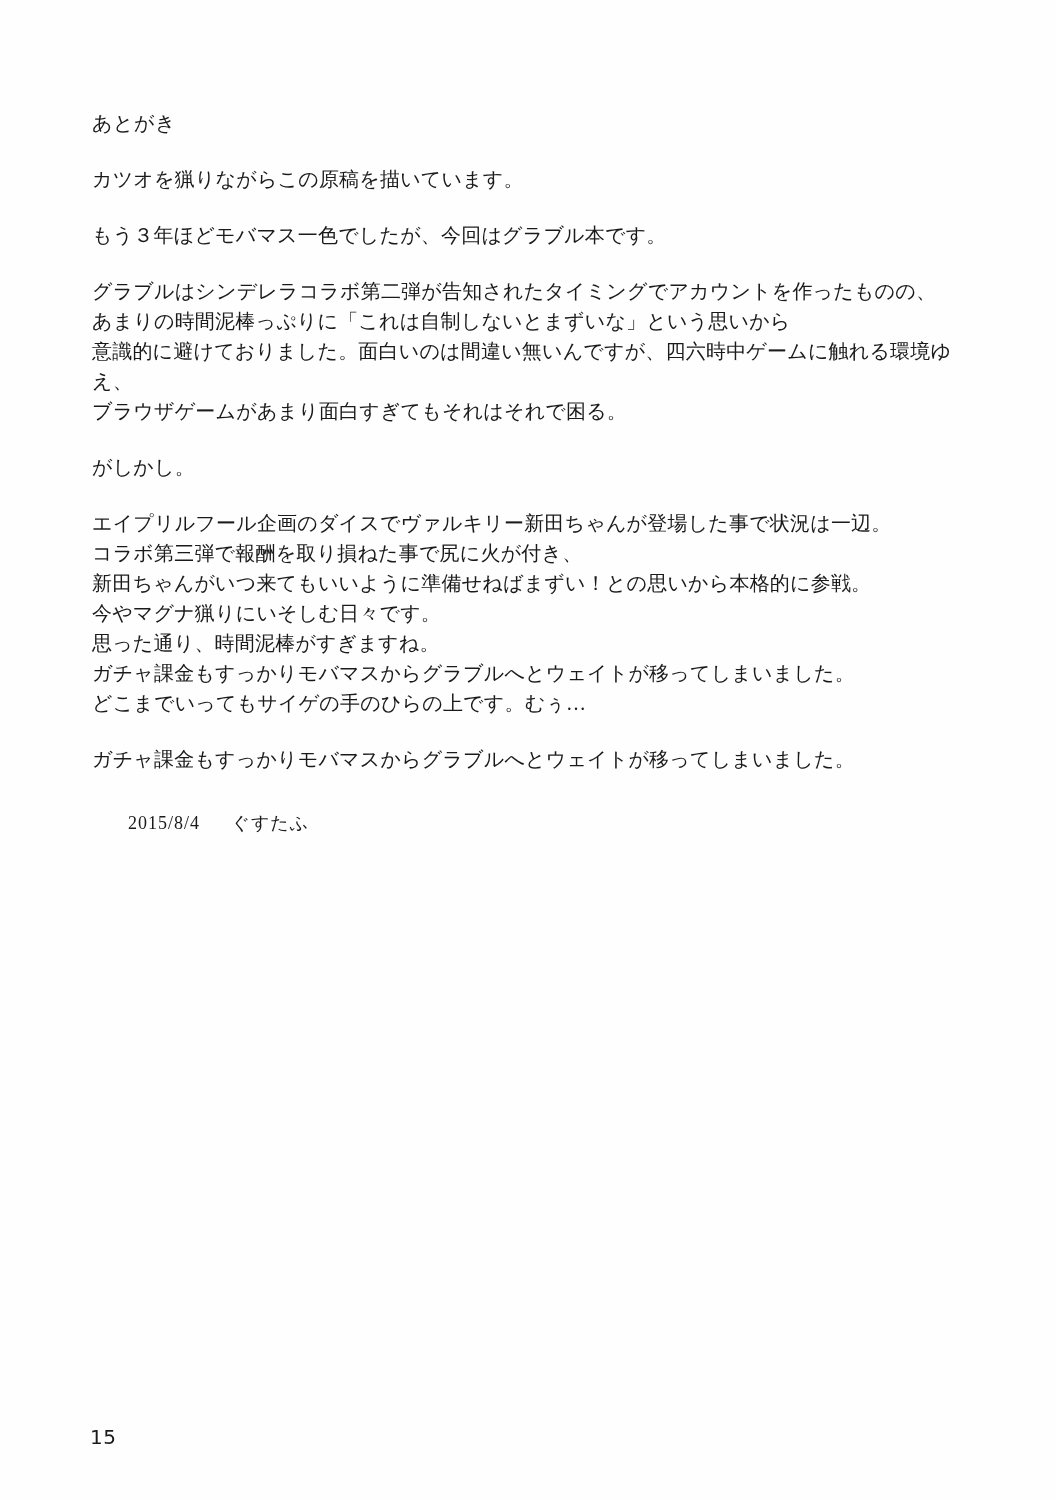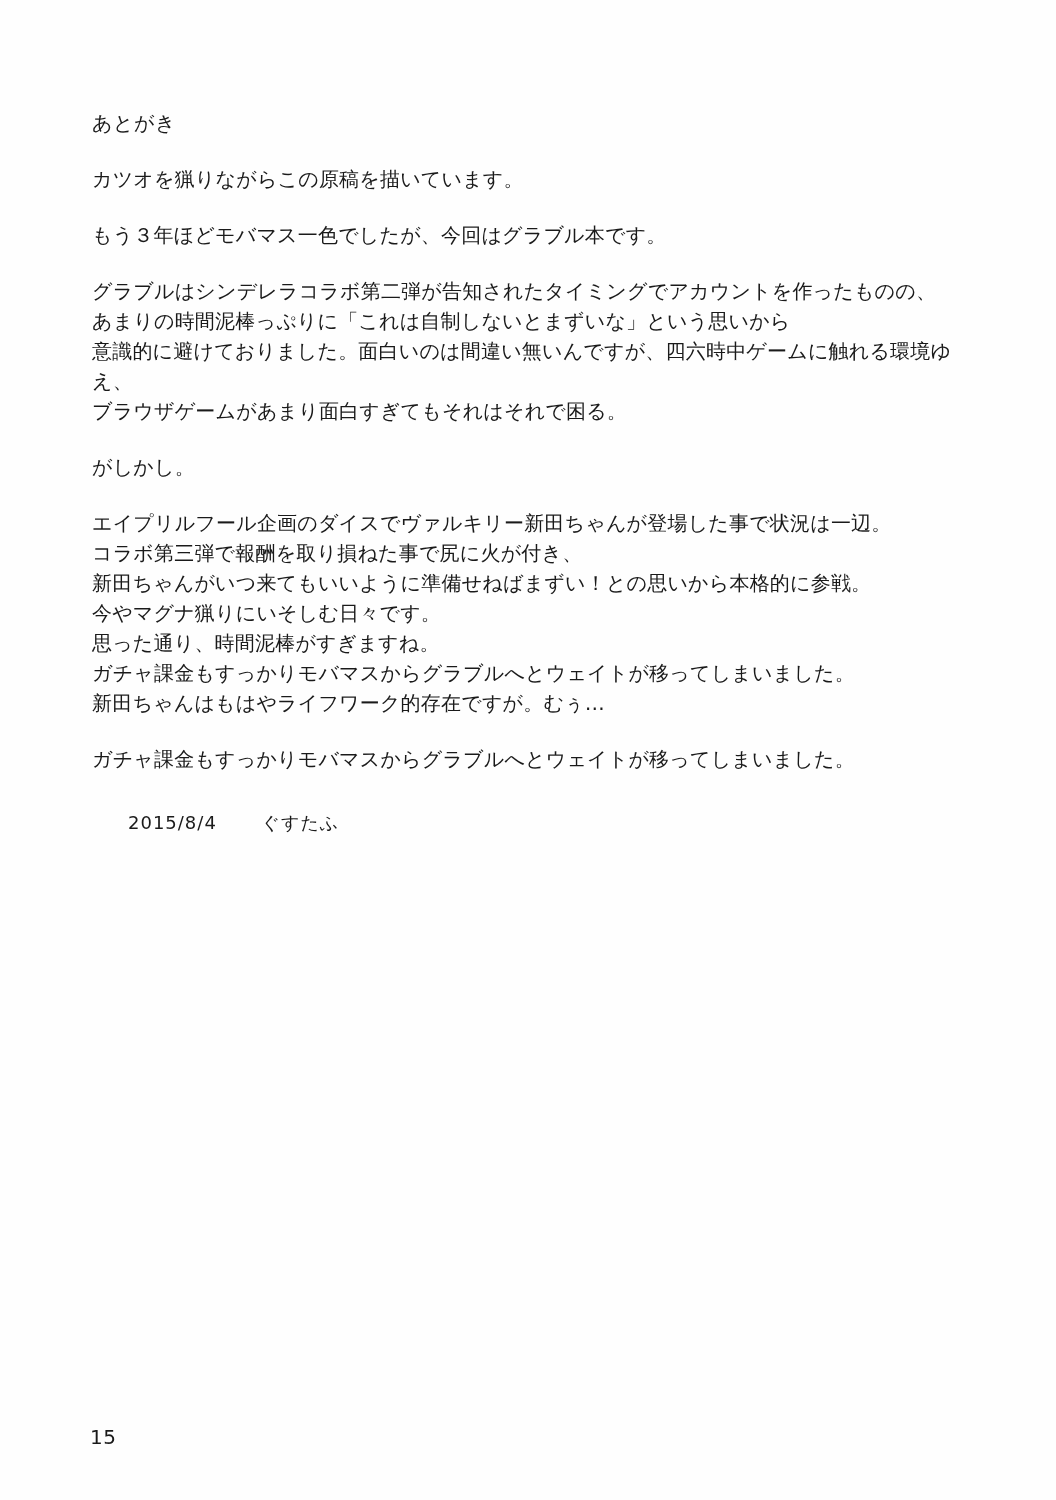--- a/index.html
+++ b/index.html
@@ -21,20 +21,21 @@
     left: 0;
     width: 1056px;
     height: 1500px;
     background: #fefefe;
   }
   .content {
     position: absolute;
     left: 92px;
     top: 108px;
     width: 880px;
+    font-family: Liberation Serif, serif;
   }
   .afterword-title {
     font-size: 20px;
     line-height: 30px;
     letter-spacing: 0.5px;
     margin: 0 0 26px 0;
     font-weight: 400;
   }
   .para {
     font-size: 20px;
@@ -52,21 +53,21 @@
     line-height: 30px;
     letter-spacing: 1px;
     margin-top: 34px;
   }
   .sig-date {
     display: inline-block;
     margin-left: 36px;
   }
   .sig-name {
     display: inline-block;
-    margin-left: 38px;
+    margin-left: 26px;
   }
   .page-number {
     position: absolute;
     left: 90px;
     top: 1425px;
     font-size: 20px;
     letter-spacing: 0.5px;
     color: #1a1a1a;
   }
 </style>
@@ -83,21 +84,21 @@
 あまりの時間泥棒っぷりに「これは自制しないとまずいな」という思いから
 意識的に避けておりました。面白いのは間違い無いんですが、四六時中ゲームに触れる環境ゆえ、
 ブラウザゲームがあまり面白すぎてもそれはそれで困る。</p>
     <p class="para">がしかし。</p>
     <p class="para">エイプリルフール企画のダイスでヴァルキリー新田ちゃんが登場した事で状況は一辺。
 コラボ第三弾で報酬を取り損ねた事で尻に火が付き、
 新田ちゃんがいつ来てもいいように準備せねばまずい！との思いから本格的に参戦。
 今やマグナ猟りにいそしむ日々です。
 思った通り、時間泥棒がすぎますね。
 ガチャ課金もすっかりモバマスからグラブルへとウェイトが移ってしまいました。
-新田ちゃんはもはやライフワーク的存在ですが。むぅ…</p>
+どこまでいってもサイゲの手のひらの上です。むぅ…</p>
     <p class="para">ガチャ課金もすっかりモバマスからグラブルへとウェイトが移ってしまいました。</p>
 
     <div class="signature">
       <span class="sig-date">2015/8/4</span>
       <span class="sig-name">ぐすたふ</span>
     </div>
   </div>
 
   <div class="page-number">15</div>
 </div>

